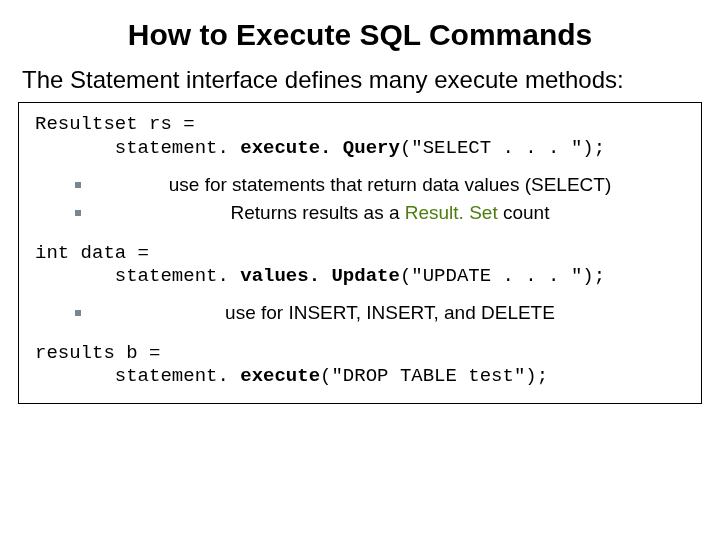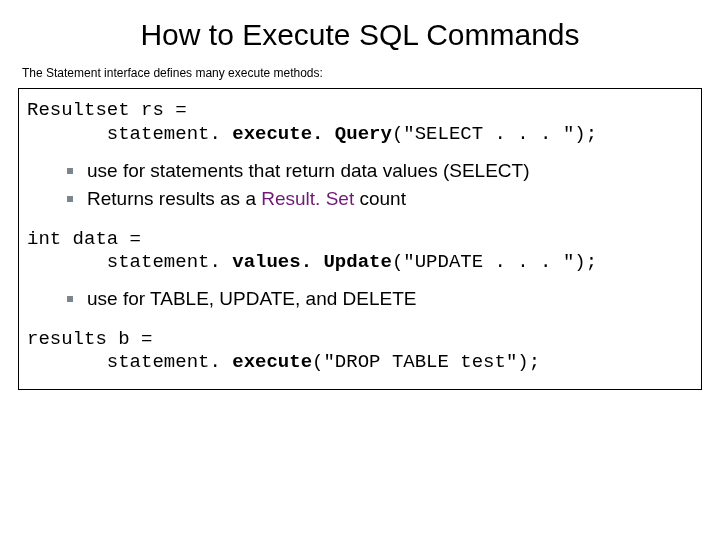--- a/index.html
+++ b/index.html
@@ -7,62 +7,63 @@
     width: 720px;
     height: 540px;
     background: #fff;
     font-family: Arial, Helvetica, sans-serif;
     color: #000;
     padding: 12px 18px 18px 18px;
     position: relative;
   }
   .title {
     font-size: 30px;
-    font-weight: normal;
+    font-weight: bold;
     text-align: center;
     margin: 6px 0 14px 0;
   }
   .intro {
-    font-size: 12px;
+    font-size: 24px;
     margin: 0 0 8px 4px;
   }
   .content-box {
     border: 1px solid #000;
-    padding: 10px 16px 14px 8px;
+    padding: 10px 16px 14px 16px;
   }
   .code {
     font-family: "Courier New", Courier, monospace;
     font-size: 19px;
     white-space: pre;
     line-height: 1.25;
     margin-top: 4px;
   }
   .code.first { margin-top: 0; }
   .mono-bold { font-weight: bold; }
   ul.notes {
     list-style: none;
     margin: 10px 0 14px 0;
+    text-align: center;
   }
   ul.notes li {
     font-size: 19px;
     line-height: 1.5;
     padding-left: 60px;
     position: relative;
   }
   ul.notes li::before {
     content: "";
     position: absolute;
     left: 40px;
     top: 11px;
     width: 6px;
     height: 6px;
     background: #7a868f;
   }
   .resultset {
-    color: #701a75;
+    color: #4d7c0f;
   }
 </style>
 </head>
 <body>
 
 <h1 class="title">How to Execute SQL Commands</h1>
 <p class="intro">The Statement interface defines many execute methods:</p>
 
 <div class="content-box">
 
@@ -71,20 +72,20 @@
 
   <ul class="notes">
     <li>use for statements that return data values (SELECT)</li>
     <li><span>Returns results as a </span><span class="resultset">Result. Set</span><span> count</span></li>
   </ul>
 
   <div class="code"><span>int data =</span>
 <span>       statement. </span><span class="mono-bold">values. Update</span><span>("UPDATE . . . ");</span></div>
 
   <ul class="notes">
-    <li>use for TABLE, UPDATE, and DELETE</li>
+    <li>use for INSERT, INSERT, and DELETE</li>
   </ul>
 
   <div class="code"><span>results b =</span>
 <span>       statement. </span><span class="mono-bold">execute</span><span>("DROP TABLE test");</span></div>
 
 
 </div>
 
 </body></html>

